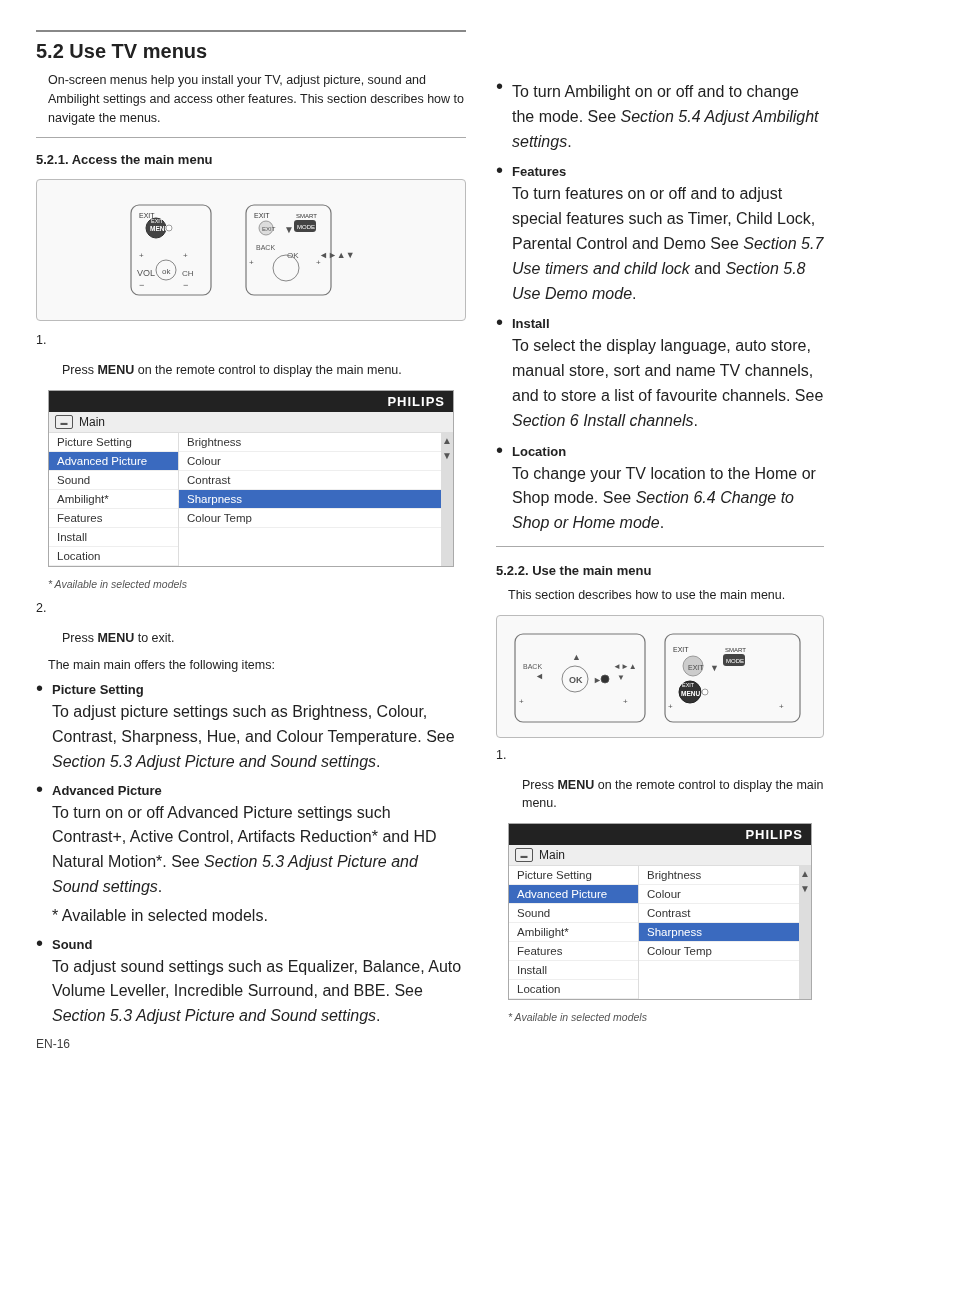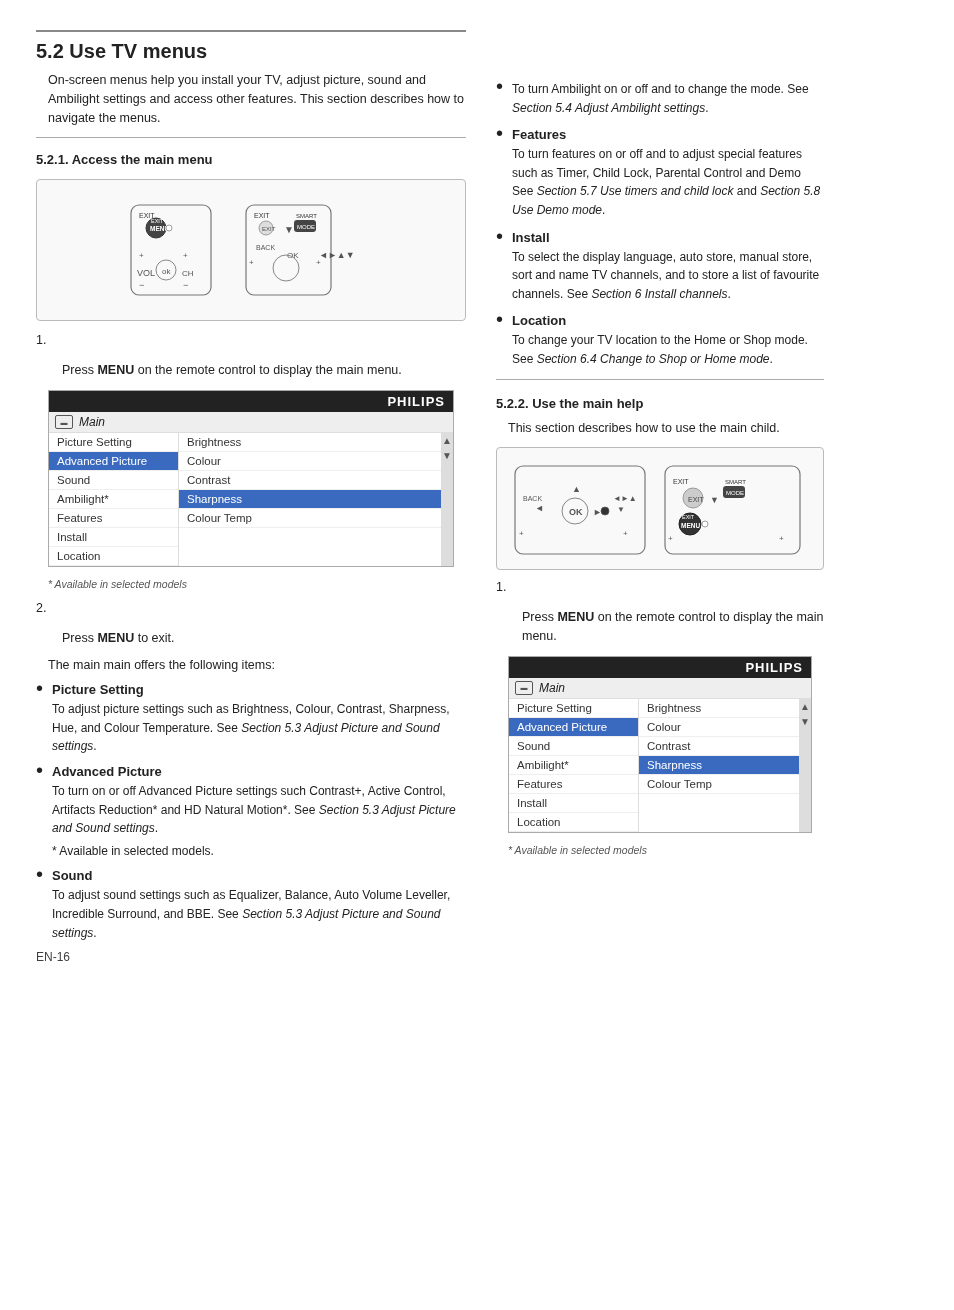--- a/index.html
+++ b/index.html
@@ -82,21 +82,20 @@
       font-size: 13px;
       letter-spacing: 1px;
     }
     .menu-title-row {
       display: flex;
       align-items: center;
       padding: 3px 6px;
       border-bottom: 1px solid #ddd;
       background: #eee;
       font-size: 12px;
-      font-style: italic;
     }
     .menu-tv-icon {
       width: 18px;
       height: 14px;
       border: 1.5px solid #555;
       border-radius: 2px;
       margin-right: 6px;
       display: inline-flex;
       align-items: center;
       justify-content: center;
@@ -165,21 +164,21 @@
       font-size: 12.5px;
       line-height: 1.5;
       margin-top: 28px;
     }
     .bullet-title {
       font-weight: bold;
       font-size: 13px;
       margin-bottom: 3px;
     }
     .bullet-body {
-      font-size: 12px;
+      font-size: 16px;
       line-height: 1.55;
     }
     .italic { font-style: italic; }
     
     .page-num {
       font-size: 12px;
       margin-top: 6px;
       color: #404040;
     }
     
@@ -379,22 +378,22 @@
         <span class="dot">•</span>
         <div class="dot-content">
           <div class="bullet-title">Location</div>
           <div class="bullet-body">To change your TV location to the Home or Shop mode. See <span class="italic">Section 6.4 Change to Shop or Home mode</span>.</div>
         </div>
       </div>
 
       <div class="section-divider"></div>
 
       <div class="section-522">
-        <h3>5.2.2.  Use the main help</h3>
-        <p>This section describes how to use the main child.</p>
+        <h3>5.2.2.  Use the main menu</h3>
+        <p>This section describes how to use the main menu.</p>
 
         <div class="remote-diagram-2">
           <svg width="310" height="105" viewBox="0 0 310 105">
 
             <rect x="10" y="10" width="130" height="88" rx="8" fill="none" stroke="#777" stroke-width="1.2"></rect>
 
             <text x="18" y="45" font-size="7" fill="#555" font-family="Arial">BACK</text>
 
             <text x="30" y="55" font-size="9" fill="#555" font-family="Arial">◄</text>
 

